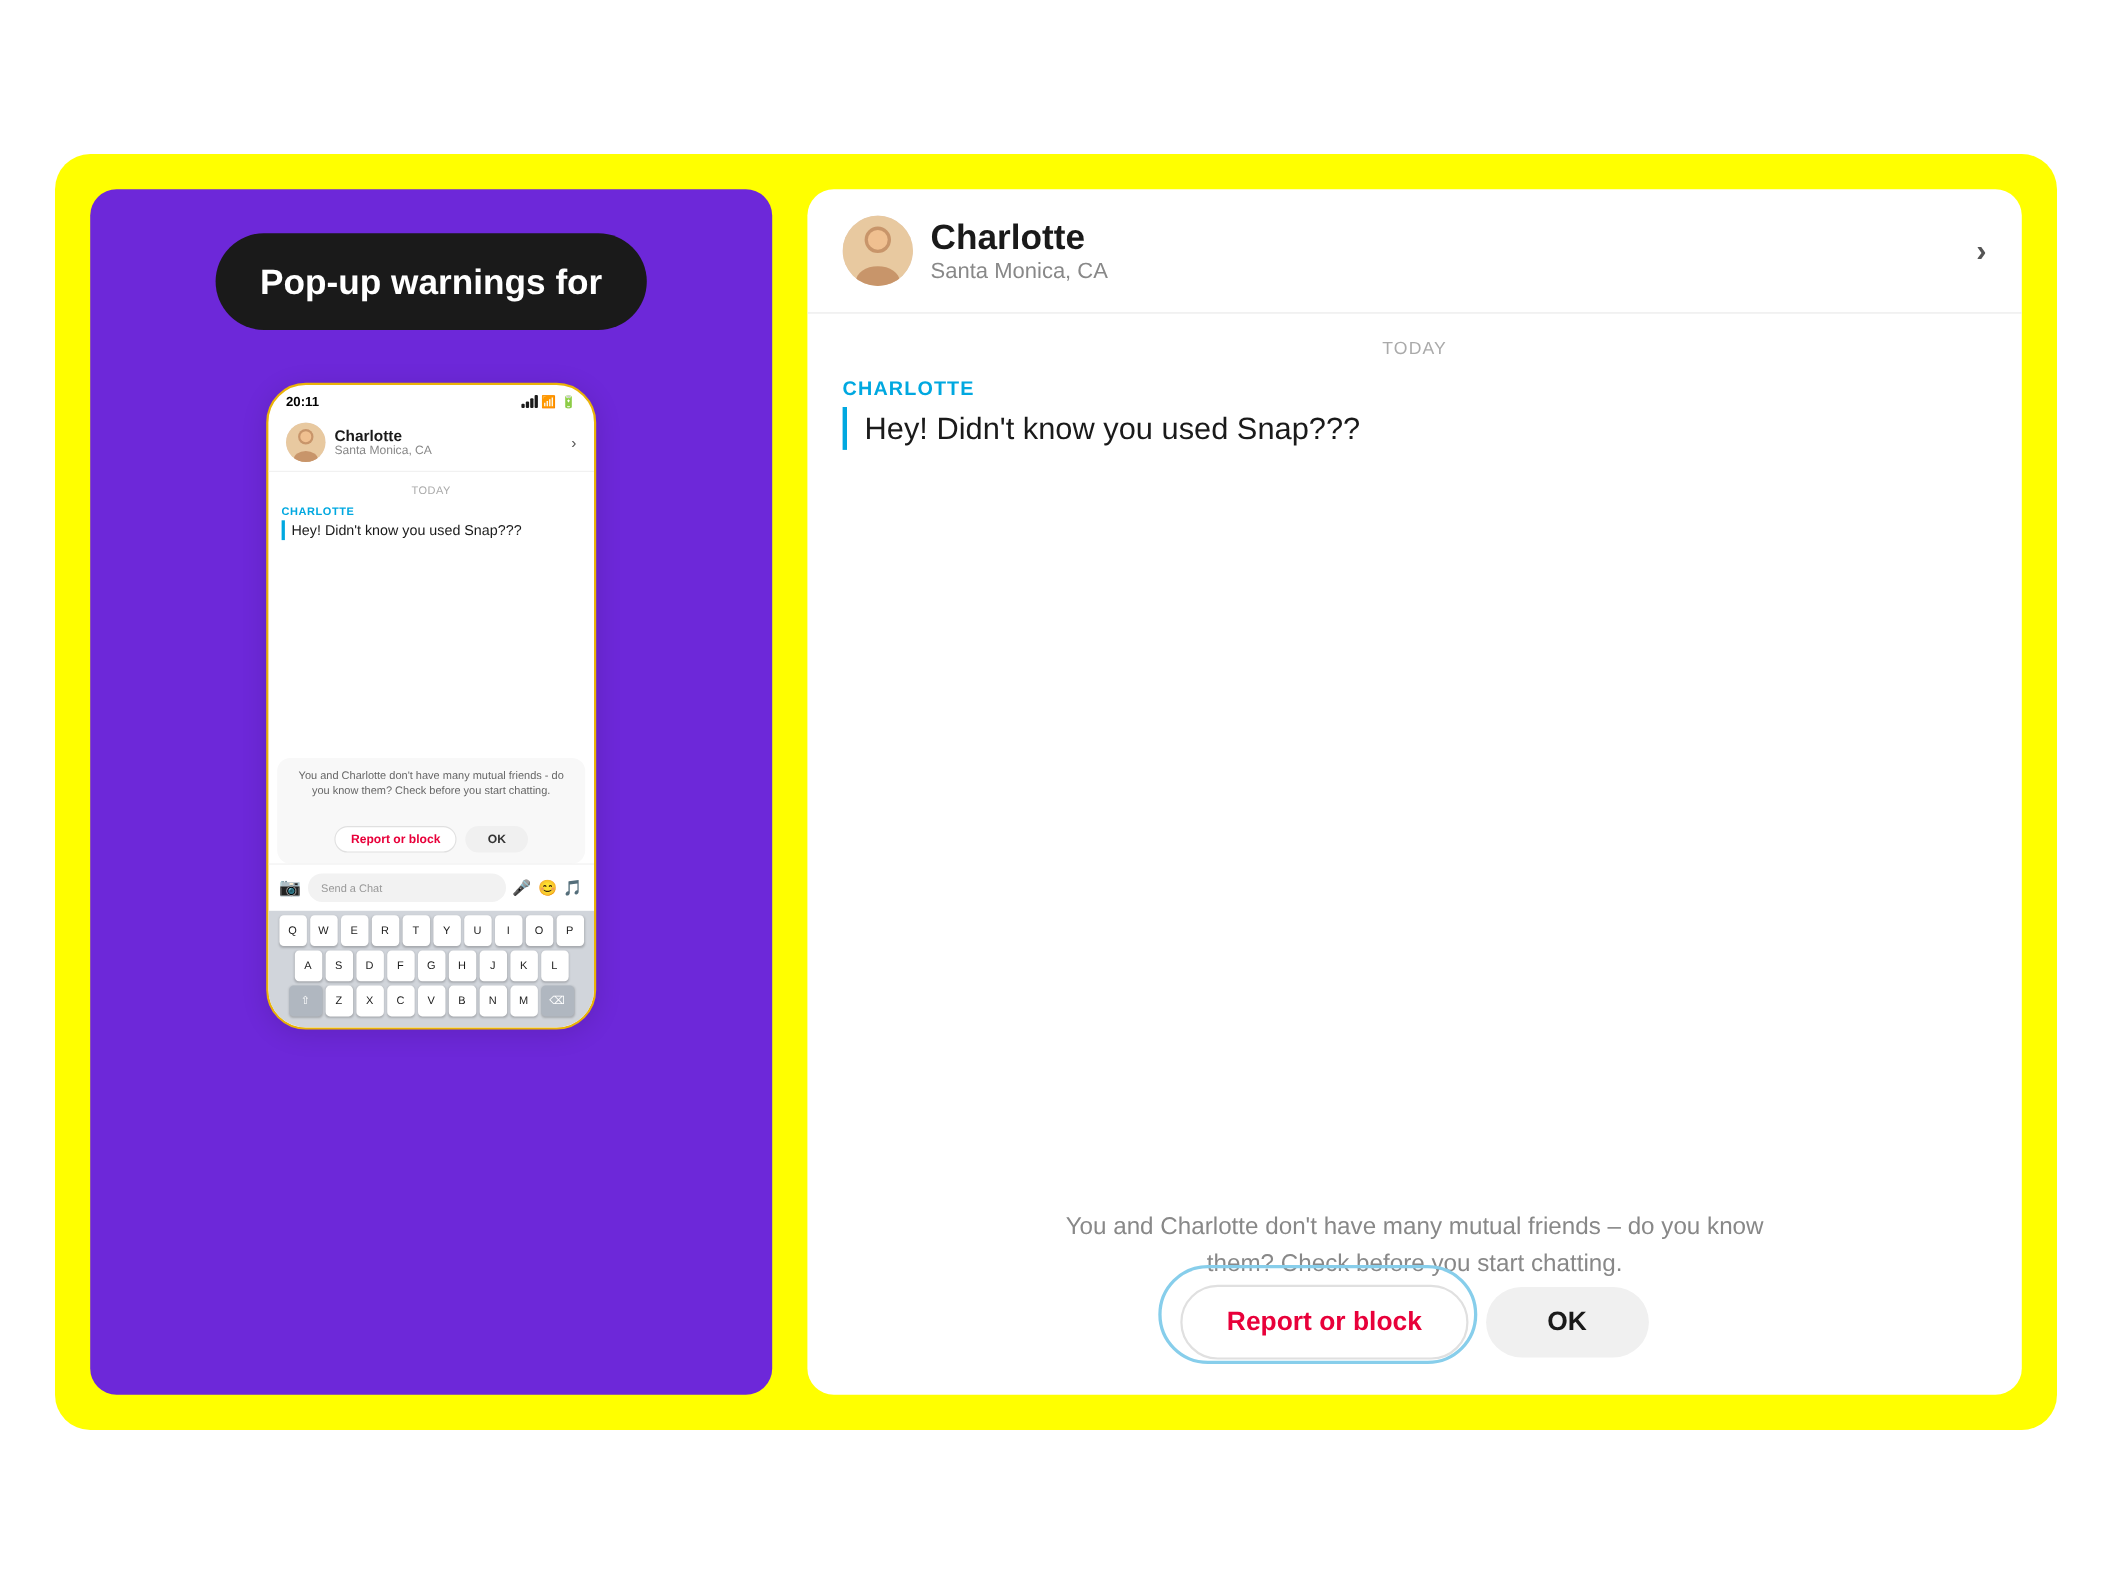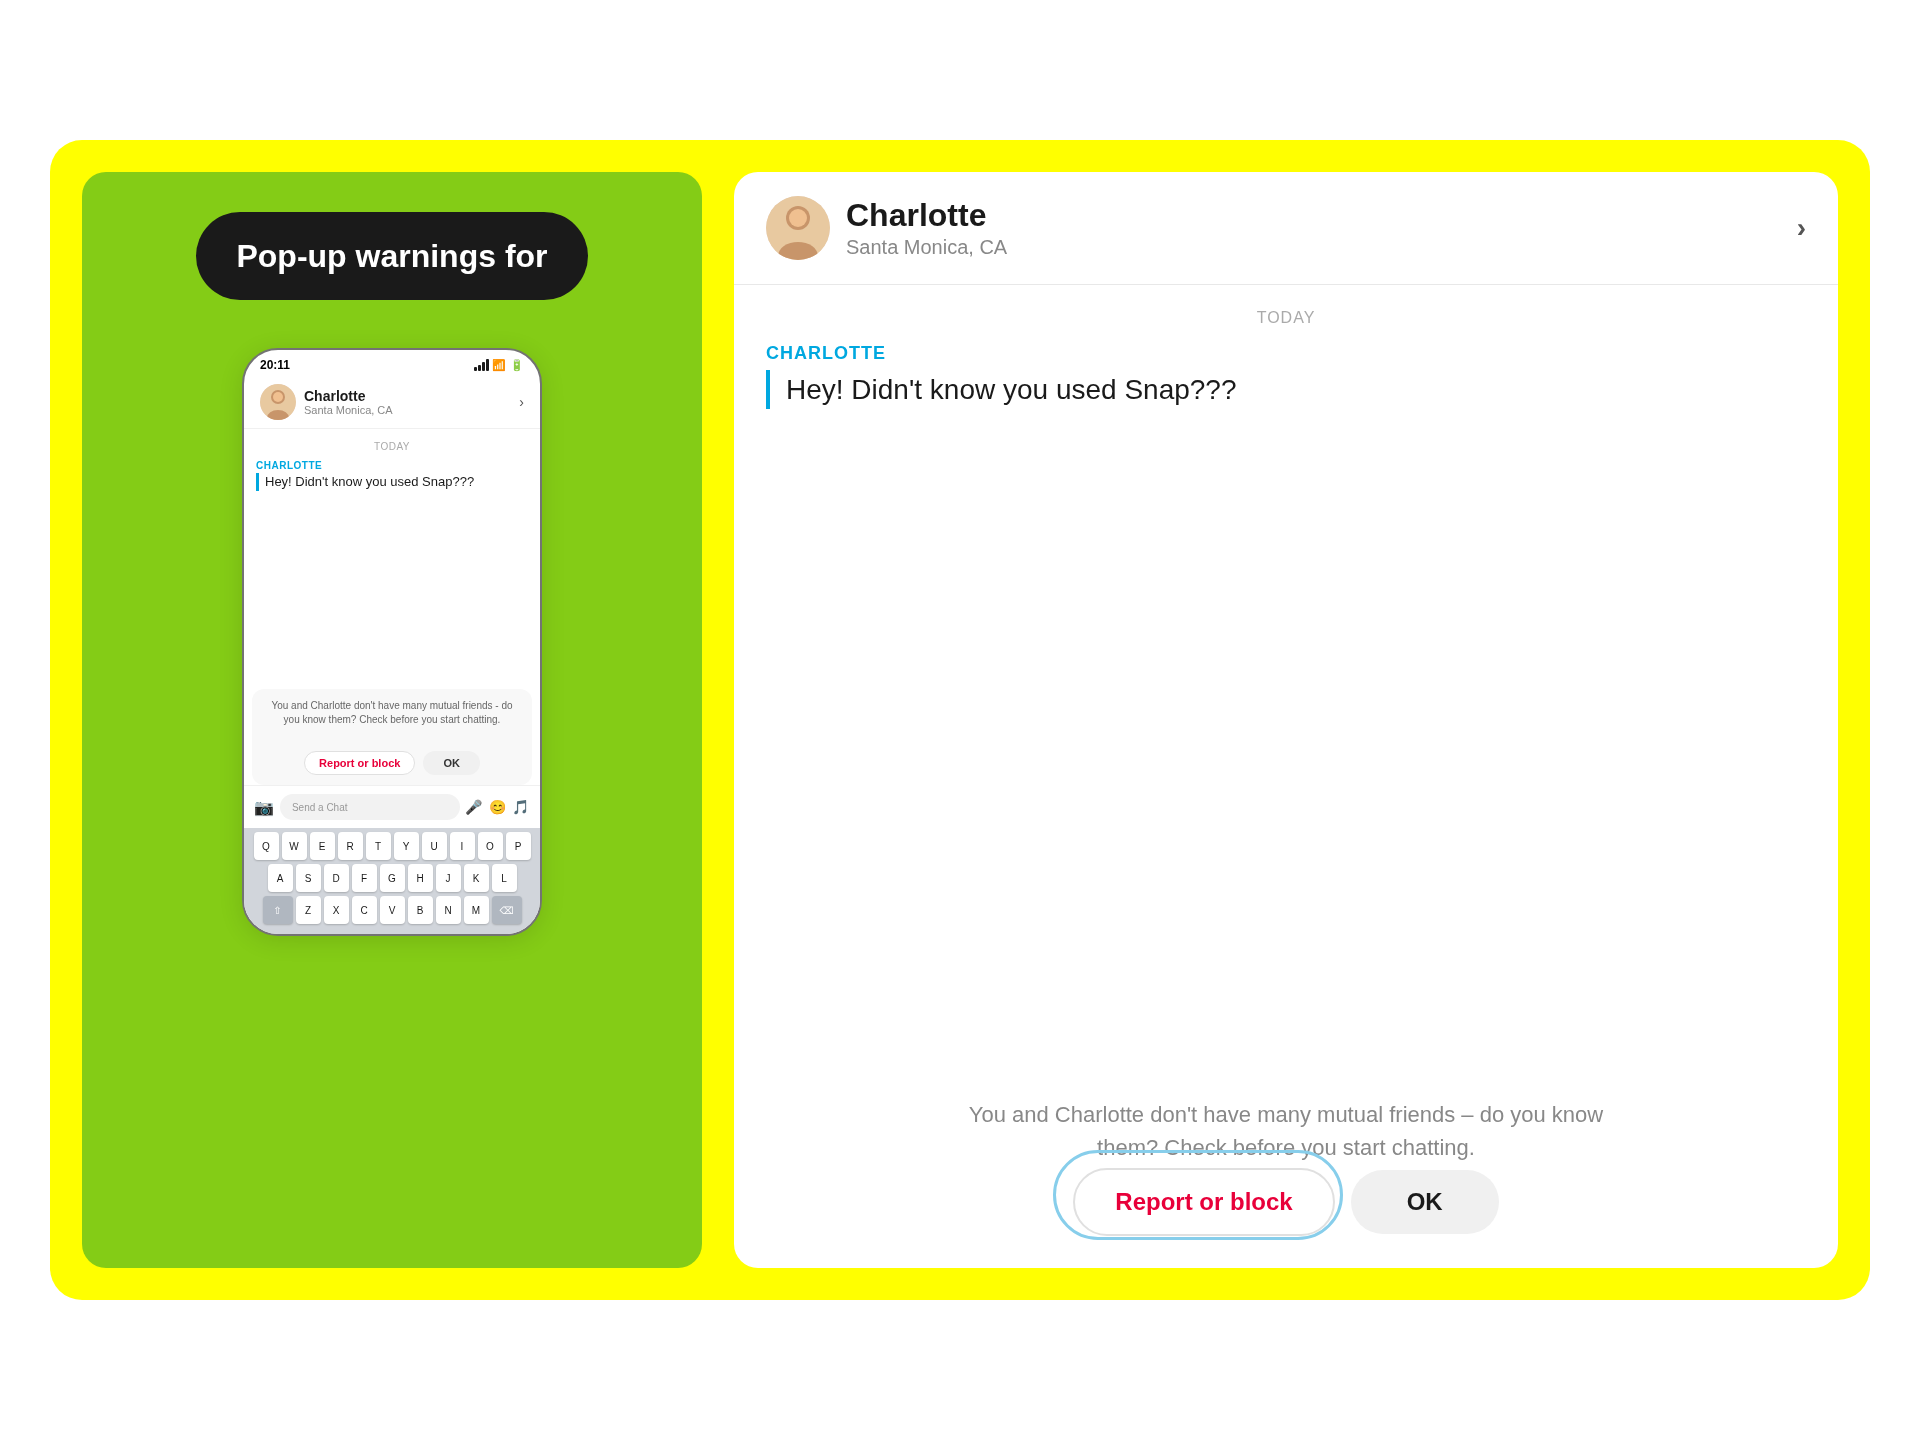--- a/index.html
+++ b/index.html
@@ -26,21 +26,21 @@
       display: flex;
       align-items: center;
       justify-content: center;
       gap: 32px;
       padding: 32px;
     }
     
     .left-panel {
       width: 620px;
       height: 1096px;
-      background: #84cc16;
+      background: #6d28d9;
       border-radius: 24px;
       display: flex;
       flex-direction: column;
       align-items: center;
       padding: 40px 32px 32px;
       position: relative;
     }
     .headline-pill {
       background: #1a1a1a;
       border-radius: 60px;
@@ -54,21 +54,21 @@
       font-size: 32px;
       font-weight: 800;
       line-height: 1.25;
       display: block;
     }
     
     .phone-mockup {
       width: 300px;
       background: #ffffff;
       border-radius: 36px;
-      border: 2px solid #737373;
+      border: 2px solid #eab308;
       box-shadow: 0 4px 24px rgba(0,0,0,0.12);
       overflow: hidden;
       display: flex;
       flex-direction: column;
     }
     .phone-status-bar {
       display: flex;
       justify-content: space-between;
       align-items: center;
       padding: 8px 16px 4px;

